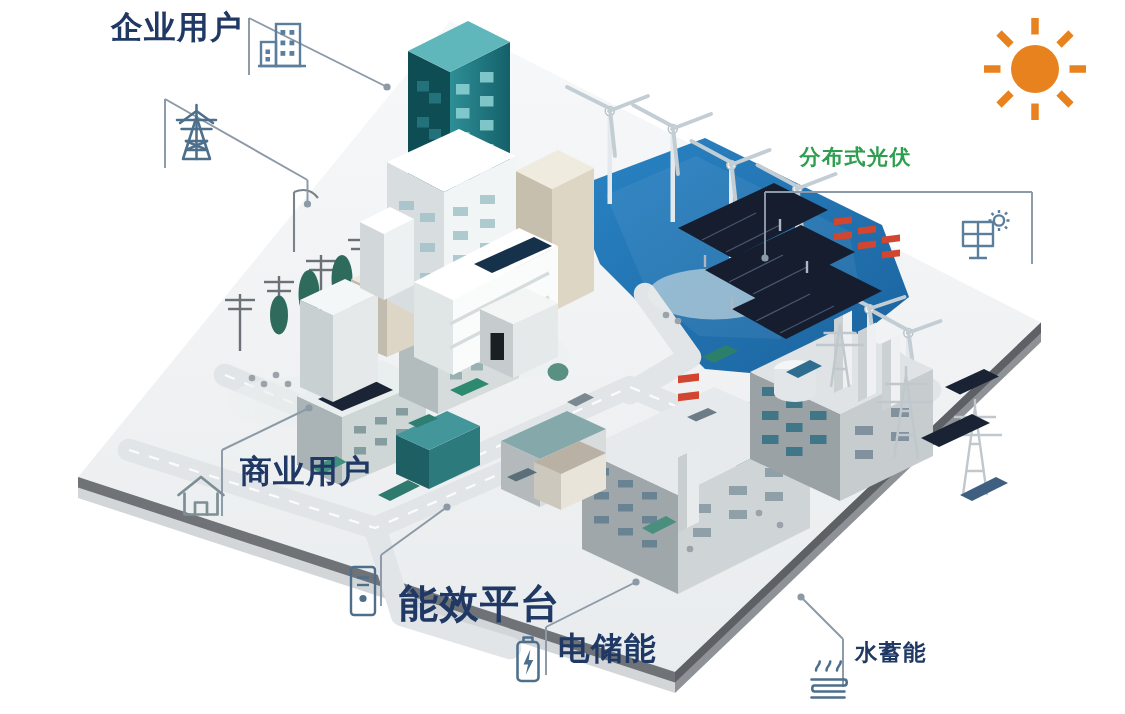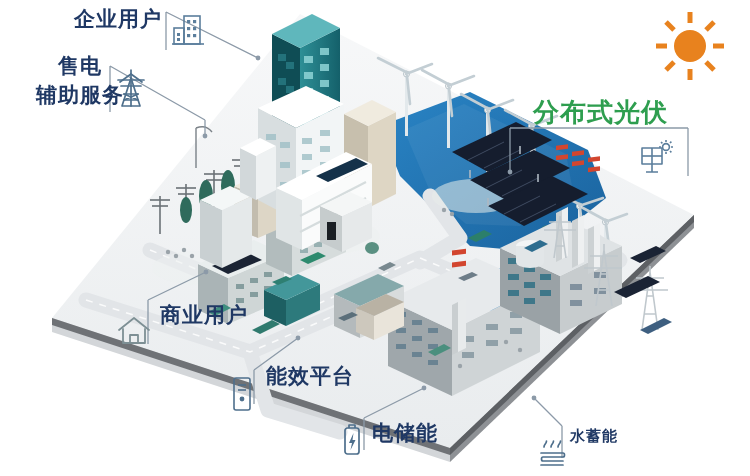--- a/index.html
+++ b/index.html
@@ -590,28 +590,24 @@
   <svg class="ico" style="left:534px;top:436px;" width="36" height="34" viewBox="0 0 36 34">
     <g stroke="#4e6f8c" stroke-width="1.7" fill="none" stroke-linecap="round">
       <path d="M10,11 C10,8 12.5,8 12.5,5 M17,11 C17,8 19.5,8 19.5,5 M24,11 C24,8 26.5,8 26.5,5"></path>
       <path d="M7,17 L29,17 C31,17 31,21 29,21 L9,21 C7,21 7,25 9,25 L29,25"></path>
       <path d="M7,29 L29,29"></path>
     </g>
   </svg>
 
   <div class="lbl blue" style="left:74px;top:6px;font-size:21px;">企业用户</div>
 
-  <div style="position:absolute;left:36px;top:53px;">
-    <div class="lbl blue two" style="position:relative;font-size:21px;text-align:center;">售电</div>
-    <div class="lbl blue two" style="position:relative;font-size:21px;margin-top:3px;">辅助服务</div>
-  </div>
-
-  <div class="lbl green" style="left:533px;top:97px;font-size:26px;font-family:Liberation Serif, serif;">分布式光伏</div>
+
+  <div class="lbl green" style="left:533px;top:97px;font-size:14px;font-family:Liberation Serif, serif;">分布式光伏</div>
 
   <div class="lbl blue" style="left:160px;top:302px;font-size:21px;text-align:center;">商业用户</div>
 
-  <div class="lbl blue" style="left:266px;top:363px;font-size:21px;">能效平台</div>
+  <div class="lbl blue" style="left:266px;top:387px;font-size:26px;">能效平台</div>
 
   <div class="lbl blue" style="left:372px;top:420px;font-size:21px;">电储能</div>
 
   <div class="lbl blue" style="left:570px;top:427px;font-size:15px;">水蓄能</div>
 
 </div>
 
 </body></html>

